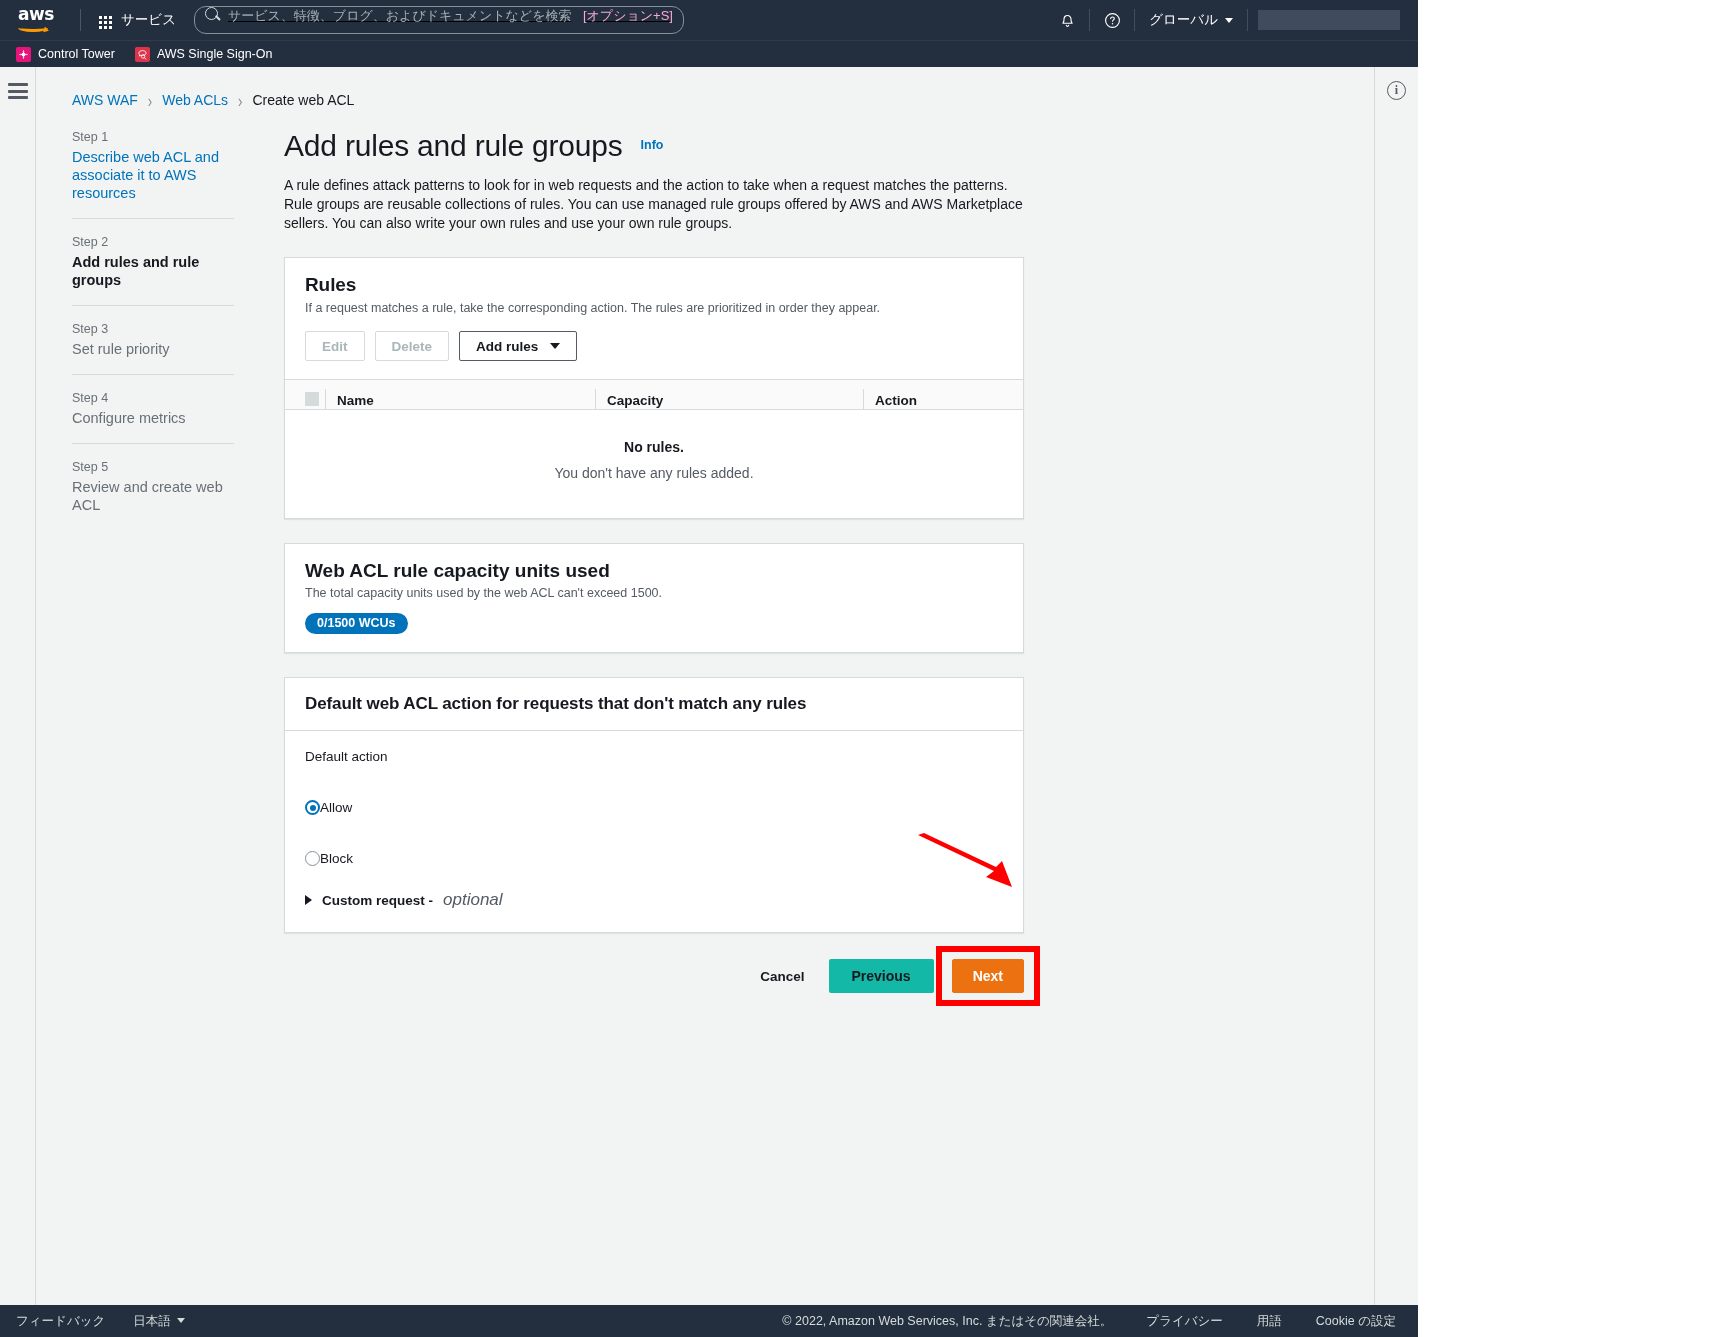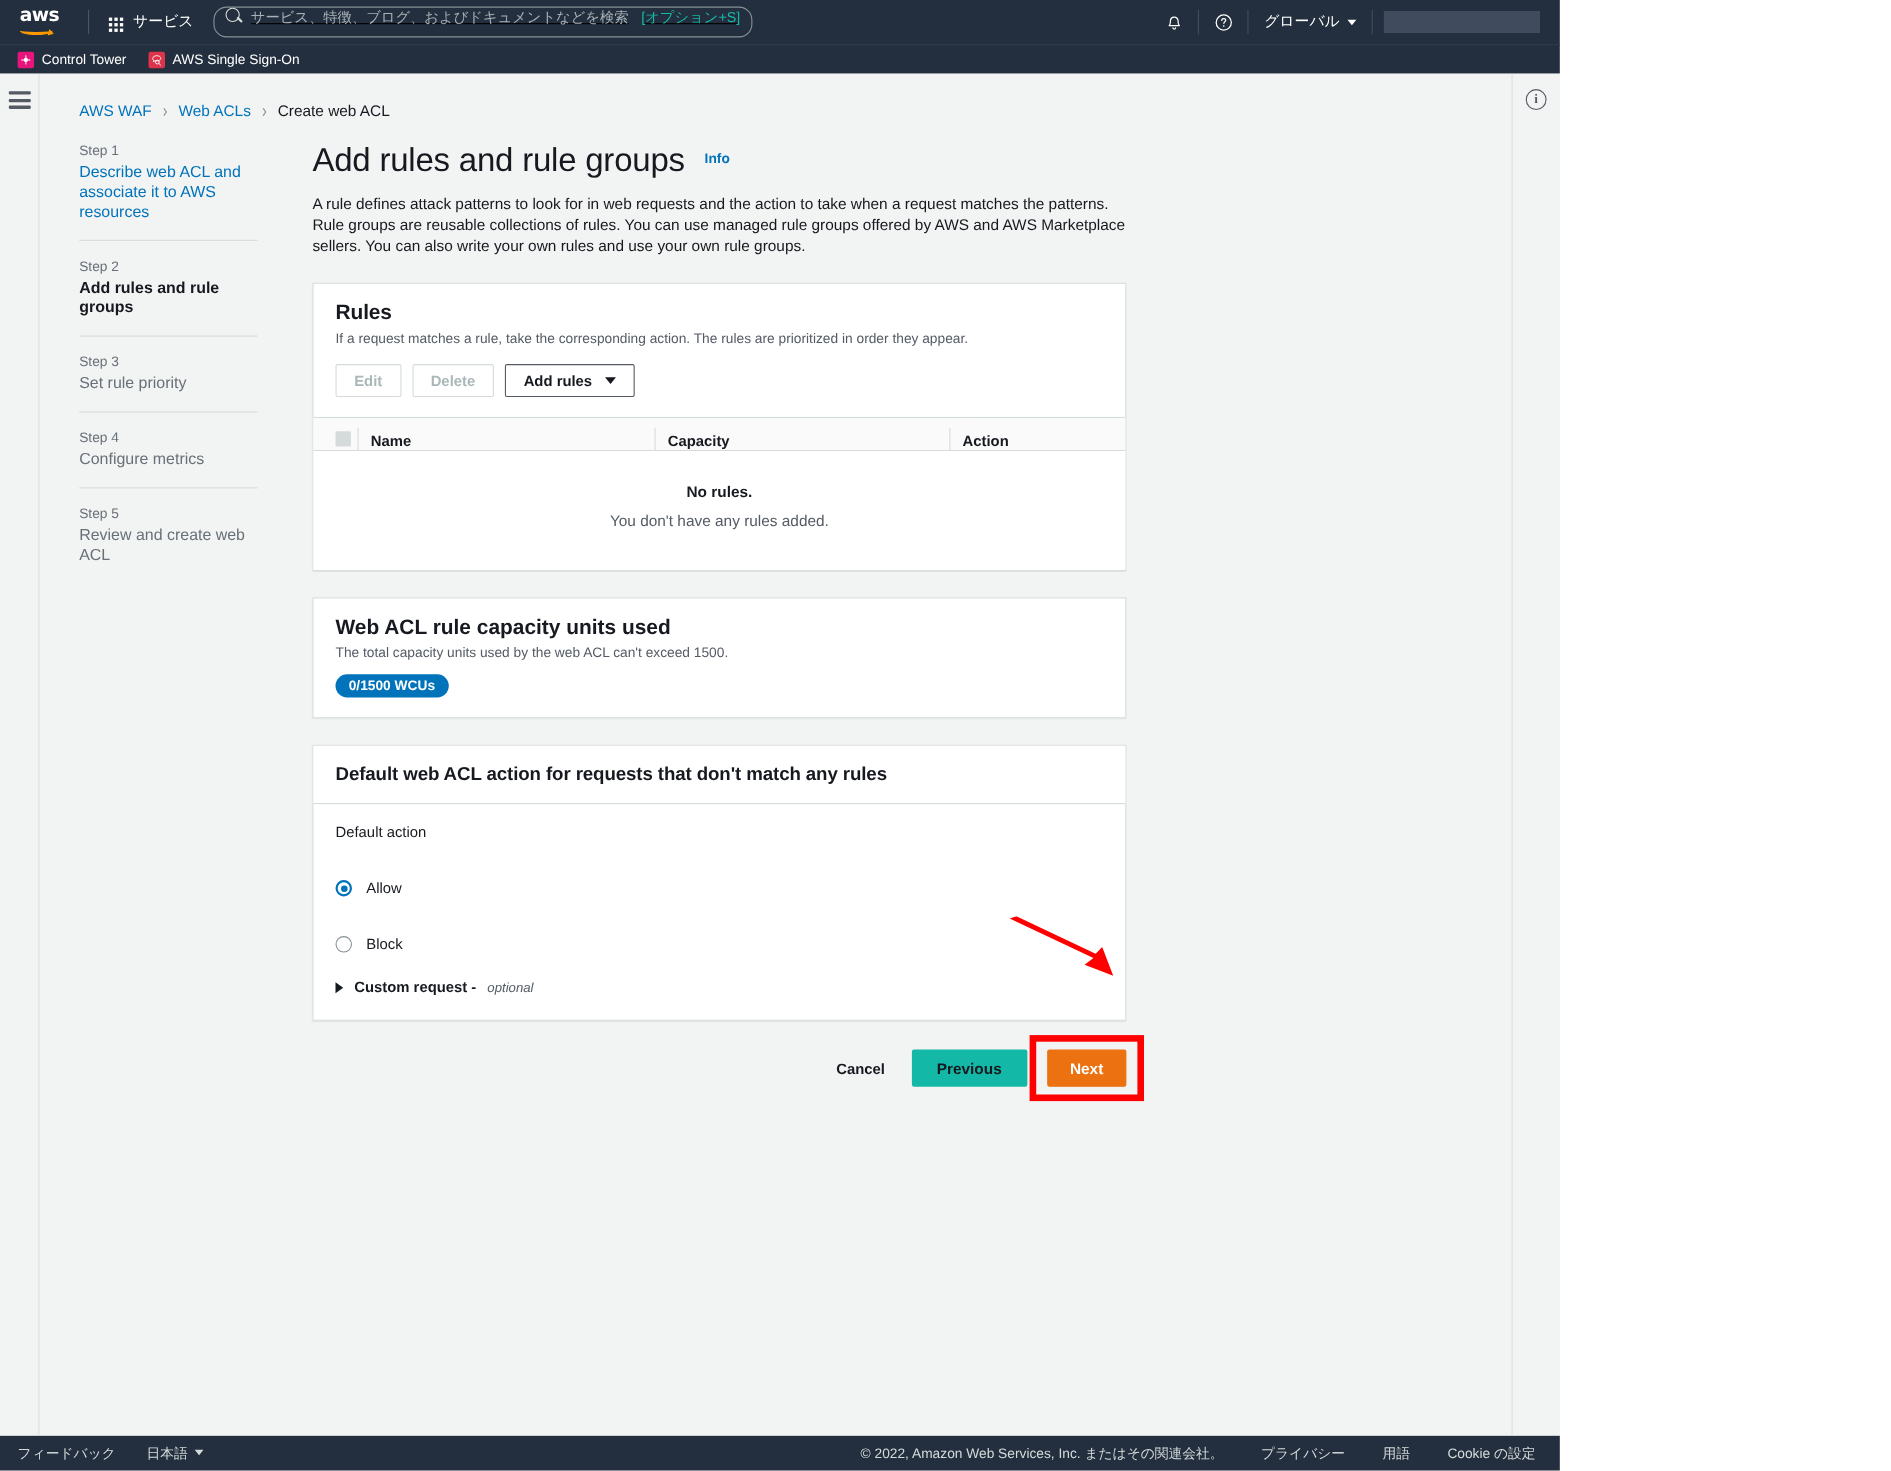--- a/index.html
+++ b/index.html
@@ -125,21 +125,21 @@
     right: -4px; bottom: 0px;
   }
   .searchbar .s-placeholder {
     color: #a8b0b5;
     font-size: 13px;
     flex: 1;
     white-space: nowrap;
     overflow: hidden;
   }
   .searchbar .s-shortcut {
-    color: #14b8a6;
+    color: #f9a8d4;
     font-size: 13px;
     white-space: nowrap;
     margin-left: 10px;
   }
   .nav-right {
     margin-left: auto;
     display: flex;
     align-items: center;
     height: 100%;
   }
@@ -469,21 +469,21 @@
   .card-header-bar h2 { font-size: 17px; }
 
   .field-label {
     font-size: 13.5px;
     color: #16191f;
     margin: 0 0 9px 0;
   }
   .radio-row {
     display: flex;
     align-items: flex-end;
-    gap: 13px;
+    gap: 0;
     margin-bottom: 9px;
     cursor: pointer;
     margin-top: 36px;
   }
   .radio {
     width: 15px; height: 15px;
     border-radius: 50%;
     border: 1.6px solid #879196;
     background: #ffffff;
     flex: 0 0 auto;
@@ -508,21 +508,21 @@
     margin-top: 24px;
     cursor: pointer;
   }
   .tri-right {
     width: 0; height: 0;
     border-top: 5px solid transparent;
     border-bottom: 5px solid transparent;
     border-left: 7px solid #16191f;
   }
   .expander .ex-text { font-size: 13.5px; color: #16191f; font-weight: 700; }
-  .expander .ex-opt { font-size: 12px; color: #545b64; font-style: italic; font-weight: 400; }
+  .expander .ex-opt { font-size: 17px; color: #545b64; font-style: italic; font-weight: 400; }
 
   .footer-actions {
     display: flex;
     align-items: center;
     justify-content: flex-end;
     gap: 18px;
     margin-top: 26px;
     padding-right: 0px;
     position: relative;
   }

